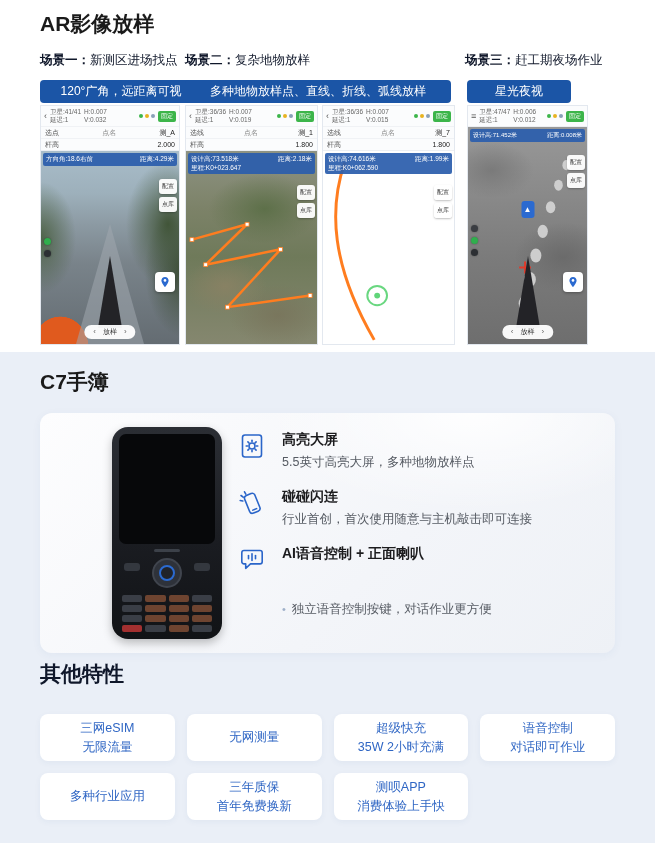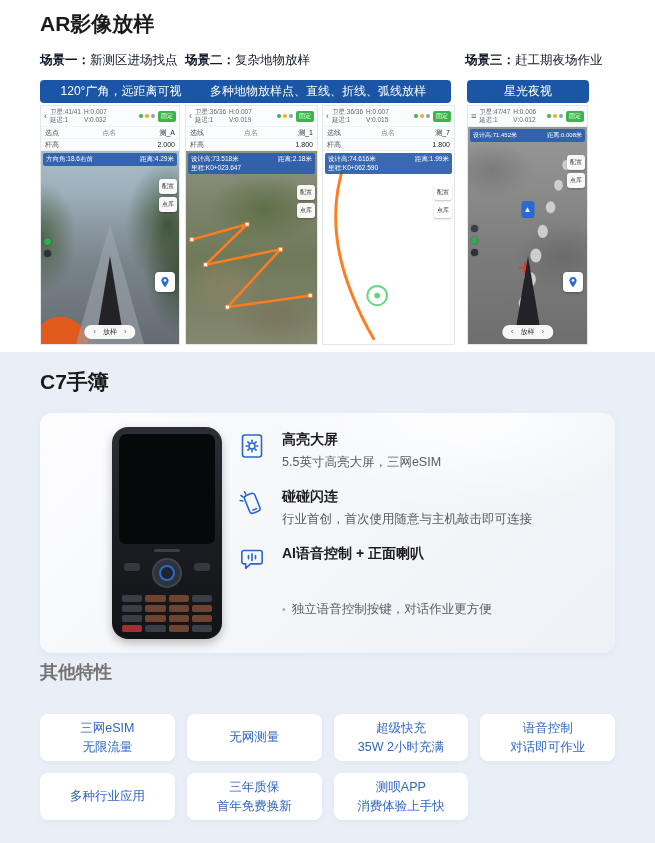--- a/index.html
+++ b/index.html
@@ -6,21 +6,21 @@
   html,body { width:655px; }
   body { font-family:"Liberation Sans","DejaVu Sans",sans-serif; background:#fff; }
   .page { position:relative; width:655px; height:843px; overflow:hidden; background:#fff; }
 
   
   .ar-title { position:absolute; left:40px; top:10px; font-size:21px; font-weight:bold; color:#1a1a1a; }
   .scn-item { position:absolute; top:52px; font-size:12.5px; color:#0f172a; white-space:nowrap; }
   .scn-tag { font-weight:bold; }
   .banner { position:absolute; top:80px; height:23px; background:#1b55a6; border-radius:4px;
             color:#fff; font-size:12px; display:flex; align-items:center; justify-content:center; }
-  .b1 { left:40px; width:162px; } .b2 { left:185px; width:266px; } .b3 { left:467px; width:122px; }
+  .b1 { left:40px; width:162px; } .b2 { left:185px; width:266px; } .b3 { left:467px; width:104px; }
 
   .shot { position:absolute; top:105px; height:240px; background:#fff; border:1px solid #e3e8ef;
           display:flex; flex-direction:column; overflow:hidden; }
   .s1 { left:40px; width:140px; } .s2 { left:185px; width:133px; }
   .s3 { left:322px; width:133px; } .s4 { left:467px; width:121px; }
 
   .sh-head { background:#fbfcfd; border-bottom:1px solid #eceff3; }
   .sh-row1 { display:flex; align-items:center; gap:3px; padding:2px 3px; }
   .back { color:#555; font-size:9px; line-height:1; }
   .hcol i { display:block; font-style:normal; font-size:6.5px; color:#666; line-height:1.25; white-space:nowrap; }
@@ -114,21 +114,21 @@
 
   .features { position:absolute; left:198px; top:18px; right:24px; }
   .feature { display:flex; margin-bottom:17px; }
   .f-icon { flex:0 0 28px; width:28px; height:28px; margin-right:16px; margin-top:1px; }
   .f-title { font-size:14px; font-weight:bold; color:#1c1c1e; margin-bottom:5px; }
   .f-desc { font-size:12.5px; color:#565b63; line-height:1.35; }
   .f-bullet { font-size:12.5px; color:#565b63; line-height:1.6; display:flex; align-items:baseline;margin-top:36px; }
   .f-bullet::before { content:"•"; color:#9fb0c9; margin-right:6px; font-size:11px; }
 
   
-  .oth-title { position:absolute; left:40px; top:660px; font-size:18px; font-weight:bold; color:#737373; }
+  .oth-title { position:absolute; left:40px; top:660px; font-size:21px; font-weight:bold; color:#0f172a; }
   .oth-grid { position:absolute; left:40px; top:714px; width:575px; display:grid;
               grid-template-columns:repeat(4,1fr); gap:12px; }
   .oth-card { background:#fff; border-radius:8px; height:47px; display:flex; flex-direction:column;
               align-items:center; justify-content:center; box-shadow:0 2px 6px rgba(40,70,130,.05); }
   .oth-line { font-size:12.5px; color:#2f66c4; line-height:1.45; white-space:nowrap; }
   .oth-line:empty { display:none; }
 </style>
 </head>
 <body>
 
@@ -418,21 +418,21 @@
             <line x1="14" y1="18.4" x2="14" y2="19.8"></line>
           <line x1="8.2" y1="14" x2="9.6" y2="14"></line>
             <line x1="18.4" y1="14" x2="19.8" y2="14"></line>
           <line x1="9.9" y1="9.9" x2="10.9" y2="10.9"></line>
             <line x1="17.1" y1="17.1" x2="18.1" y2="18.1"></line>
           <line x1="18.1" y1="9.9" x2="17.1" y2="10.9"></line>
             <line x1="10.9" y1="17.1" x2="9.9" y2="18.1"></line>
         </svg>
         <div>
           <div class="f-title">高亮大屏</div>
-          <div class="f-desc">5.5英寸高亮大屏，三网eSIM</div>
+          <div class="f-desc">5.5英寸高亮大屏，多种地物放样点</div>
         </div>
       </div>
 
       <div class="feature">
         <svg class="f-icon" viewBox="0 0 28 28" fill="none" stroke="#2a65c9" stroke-width="1.6" stroke-linecap="round">
           <g transform="rotate(-22 14 15)">
             <rect x="9" y="5" width="11" height="19" rx="3"></rect>
             <line x1="12.5" y1="21" x2="16.5" y2="21"></line>
           </g>
           <line x1="3" y1="6.5" x2="5.2" y2="8.2"></line>

